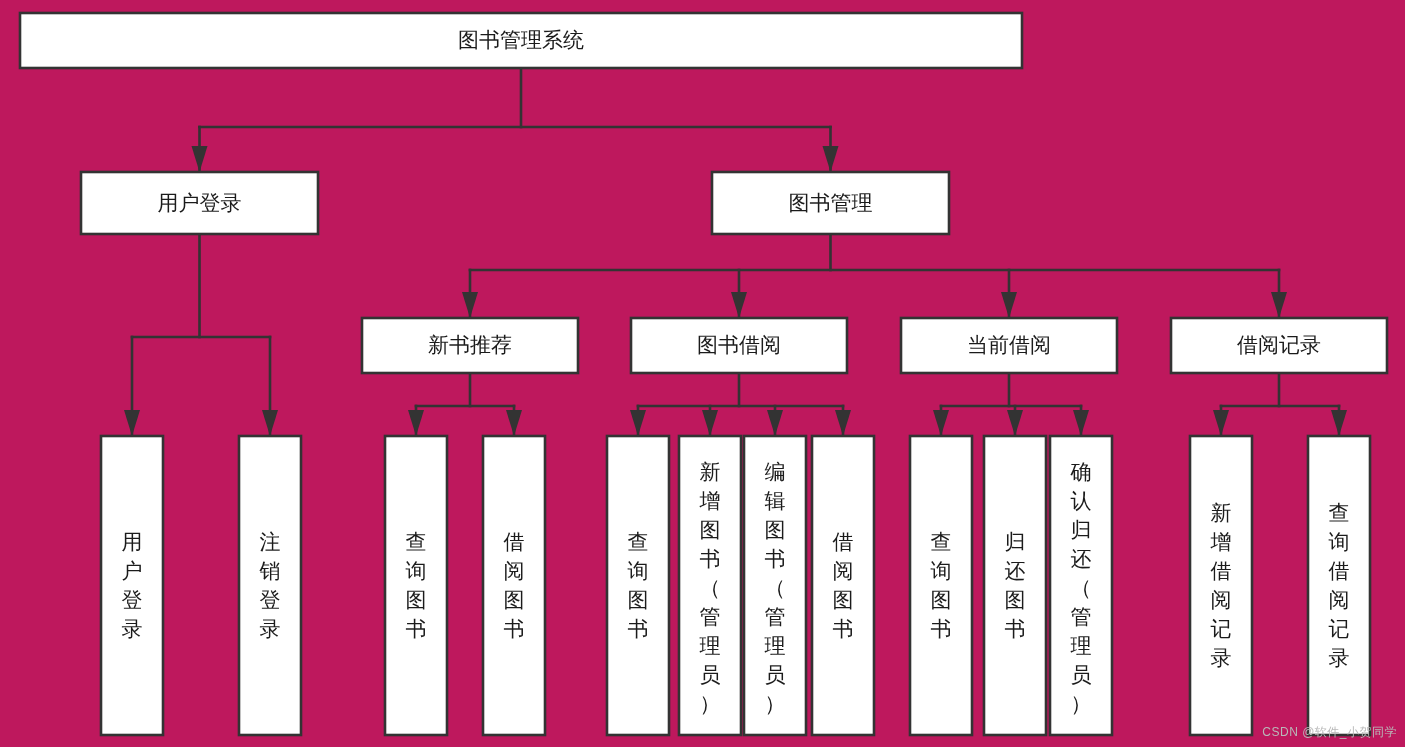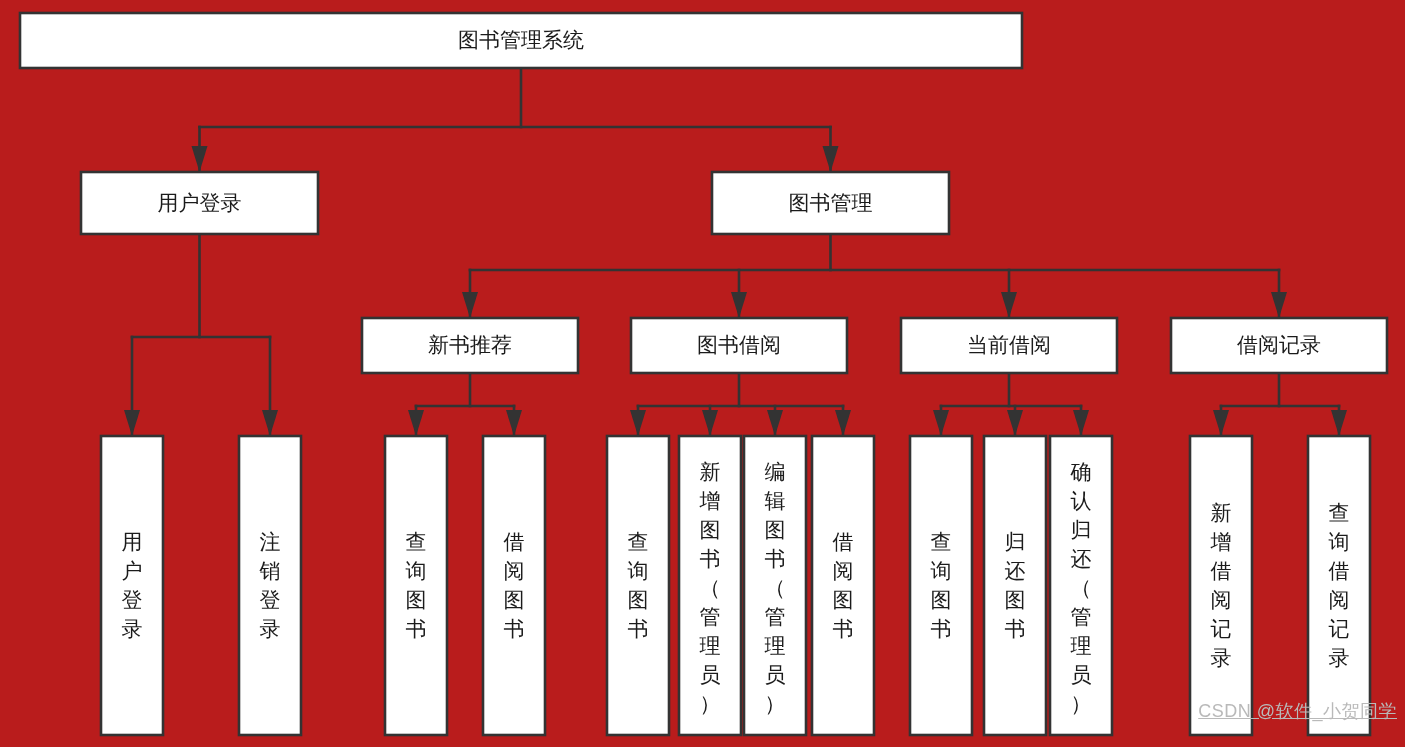--- a/index.html
+++ b/index.html
@@ -10,21 +10,21 @@
   body {
     width: 1405px;
     height: 747px;
     overflow: hidden;
     font-family: "Liberation Sans", "DejaVu Sans", sans-serif;
   }
   #diagram-root {
     position: relative;
     width: 1405px;
     height: 747px;
-    background: #b91c1c;
+    background: #be185d;
   }
   svg.tree-svg {
     position: absolute;
     left: 0;
     top: 0;
     width: 1405px;
     height: 747px;
     display: block;
   }
   .node-box {
@@ -51,28 +51,27 @@
   }
   .node-label-v {
     font-family: "Liberation Sans", "DejaVu Sans", sans-serif;
     font-size: 21px;
     fill: #1b1b1b;
     text-anchor: middle;
   }
   .watermark-text {
     position: absolute;
     right: 8px;
-    bottom: 24px;
-    font-family: "Liberation Sans", "DejaVu Sans", sans-serif;
-    font-size: 18px;
+    bottom: 6px;
+    font-family: "Liberation Sans", "DejaVu Sans", sans-serif;
+    font-size: 12px;
     color: #b9b9b9;
     white-space: nowrap;
     letter-spacing: 0.5px;
     pointer-events: none;
-    text-decoration: underline;
   }
 </style>
 </head>
 <body>
 
 <div id="diagram-root">
   <svg class="tree-svg" id="tree-svg" viewBox="0 0 1405 747" xmlns="http://www.w3.org/2000/svg">
       <g>
         <line x1="521" y1="68" x2="521" y2="127" class="link-line"></line>
         <line x1="199.5" y1="127" x2="830.5" y2="127" class="link-line"></line>

